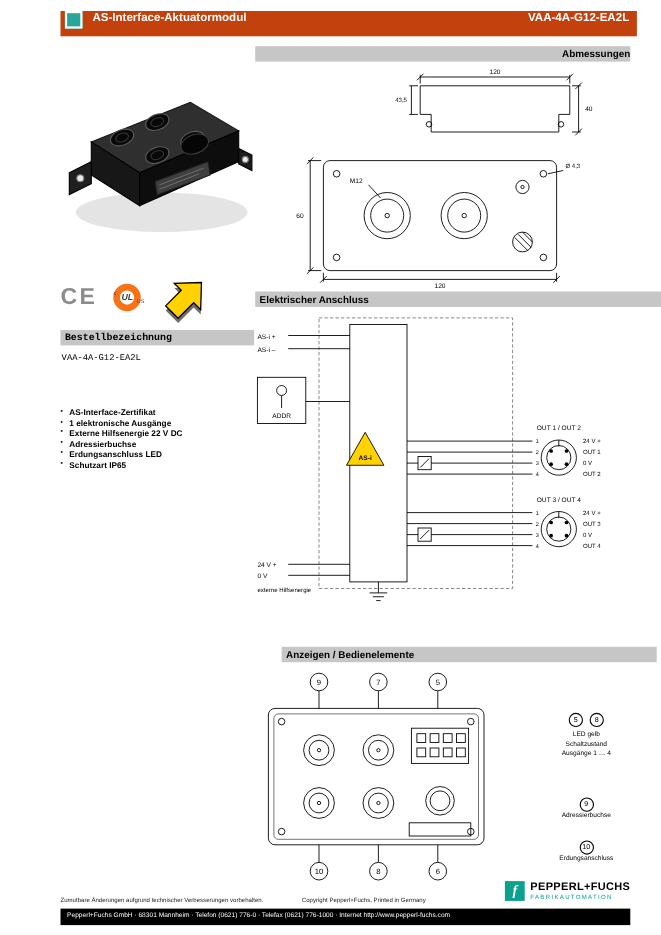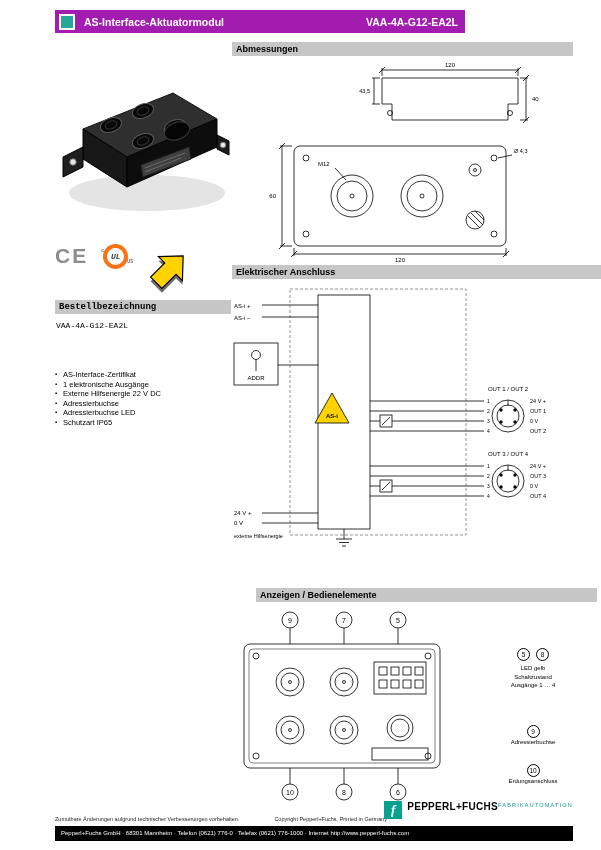--- a/index.html
+++ b/index.html
@@ -4,65 +4,65 @@
 <style>
   * { box-sizing: border-box; margin: 0; padding: 0; }
   body { background: #fff; }
   .page {
     position: relative; width: 601px; height: 850px; background: #fff;
     font-family: "Liberation Sans", sans-serif; overflow: hidden; color: #000;
   }
   .abs { position: absolute; }
   svg { font-family: "Liberation Sans", sans-serif; }
 
-  .titlebar { left: 55px; top: 10px; width: 410px; height: 23px; background: #a21caf; display: flex; align-items: center; }
+  .titlebar { left: 55px; top: 10px; width: 524px; height: 23px; background: #c2410c; display: flex; }
   .logo-sq { width: 16px; height: 16px; background: #27a79a; border: 2px solid #fff; margin-left: 4px; flex: 0 0 auto; }
   .tb-title { color: #fff; font-size: 10.5px; font-weight: bold; margin-left: 9px; }
   .tb-part  { color: #fff; font-size: 10.5px; font-weight: bold; margin-left: auto; margin-right: 7px; }
 
   .photo { left: 55px; top: 45px; }
 
-  .certs { left: 55px; top: 244px; width: 176px; height: 52px; display: flex; }
+  .certs { left: 55px; top: 244px; width: 176px; height: 52px; display: flex; align-items: center; }
   .ce { font-size: 21px; font-weight: bold; color: #8c8c8c; letter-spacing: 2px; }
-  .ulmark { position: relative; width: 25px; height: 25px; border: 4px solid #f97316; border-radius: 50%;
-            margin-left: 15px; display: flex; align-items: center; justify-content: center; font-family: Liberation Mono, monospace; }
+  .ulmark { position: relative; width: 25px; height: 25px; border: 6px solid #f97316; border-radius: 50%;
+            margin-left: 15px; display: flex; align-items: center; justify-content: center; }
   .ul  { font-size: 8px; font-weight: bold; font-style: italic; color: #444; }
   .ulc { position: absolute; left: -6px; top: 0; font-size: 5px; color: #444; }
   .ulus{ position: absolute; right: -9px; bottom: 0; font-size: 5px; color: #444; }
   .asilogo { margin-left: 16px; }
 
   .sec-h { background: #c6c6c6; height: 14px; line-height: 14px; font-size: 9px; font-weight: bold; padding-left: 4px; }
   .order { left: 55px; top: 300px; width: 176px; font-family: Liberation Mono, monospace; }
   .order-val { font-size: 8px; margin-top: 7px; padding-left: 1px; }
   .features { left: 55px; top: 364px; width: 176px; }
   .features ul { margin-top: 6px; list-style: none; }
-  .features li { font-size: 7.5px; line-height: 9.5px; padding-left: 8px; position: relative; }
+  .features li { font-size: 7.5px; line-height: 9.5px; padding-left: 8px; position: relative; font-weight: bold; }
   .features li::before { content: "▪"; position: absolute; left: 0; top: 0; font-size: 6px; }
 
-  .h-dim  { left: 232px; top: 42px;  width: 341px; }
+  .h-dim  { left: 232px; top: 42px;  width: 341px; text-align: right; }
   .svg-dim{ left: 232px; top: 58px; }
   .h-conn { left: 232px; top: 265px; width: 404px; }
   .svg-conn{ left: 232px; top: 281px; }
   .h-ind  { left: 232px; top: 588px; width: 341px; margin-left: 24px; }
   .svg-ind{ left: 232px; top: 606px; }
 
   .legend { left: 492px; top: 648px; width: 82px; text-align: center; }
   .leg-nums { display: flex; justify-content: center; gap: 6px; margin-bottom: 3px; }
   .leg-circ { display: inline-flex; width: 13px; height: 13px; border: 1px solid #000; border-radius: 50%;
               align-items: center; justify-content: center; font-size: 6.5px; background: #fff; }
   .leg-line { font-size: 6px; line-height: 8.5px; }
   .leg-g2 { margin-top: 30px; }
   .leg-g3 { margin-top: 13px; }
 
   .footnote { left: 55px; top: 816px; width: 400px; display: flex; gap: 35px; font-size: 5.5px; color: #222; }
   .brand { right: 28px; top: 801px; display: flex; align-items: flex-start; gap: 5px; }
   .brand-f { width: 18px; height: 18px; background: #0aa18f; color: #fff; display: flex; align-items: center;
              justify-content: center; font-family: "Liberation Serif", serif; font-style: italic;
              font-weight: bold; font-size: 13px; }
-  .brand-col { display: flex; flex-direction: row; }
+  .brand-col { display: flex; flex-direction: column; }
   .brand-name { font-size: 10px; font-weight: bold; letter-spacing: 0.3px; }
   .brand-sub  { font-size: 5.5px; color: #0aa18f; letter-spacing: 1.2px; margin-top: 1px; }
   .footer-bar { left: 55px; top: 826px; width: 518px; height: 15px; background: #000; color: #fff;
                 font-size: 6px; line-height: 15px; padding-left: 6px; white-space: nowrap; overflow: hidden; }
 </style>
 </head>
 <body>
 
 <div class="page">
 
@@ -121,21 +121,21 @@
     <div class="sec-h">Bestellbezeichnung</div>
     <div class="order-val">VAA-4A-G12-EA2L</div>
   </div>
 
   <div class="abs features">
     <ul>
       <li>AS-Interface-Zertifikat</li>
       <li>1 elektronische Ausgänge</li>
       <li>Externe Hilfsenergie 22 V DC</li>
       <li>Adressierbuchse</li>
-      <li>Adressierbuchse LED</li>
+      <li>Erdungsanschluss LED</li>
       <li>Schutzart IP65</li>
     </ul>
   </div>
 
   <div class="abs sec-h h-dim">Abmessungen</div>
   <svg class="abs svg-dim" width="341" height="205" viewBox="0 0 341 205">
     <g stroke="#000" stroke-width="0.8" fill="none">
       <path d="M150,20 h136 v26 h-10 v16 h-116 v-16 h-10 z"></path>
       <circle cx="158" cy="55" r="2.5"></circle>
         <circle cx="278" cy="55" r="2.5"></circle>

